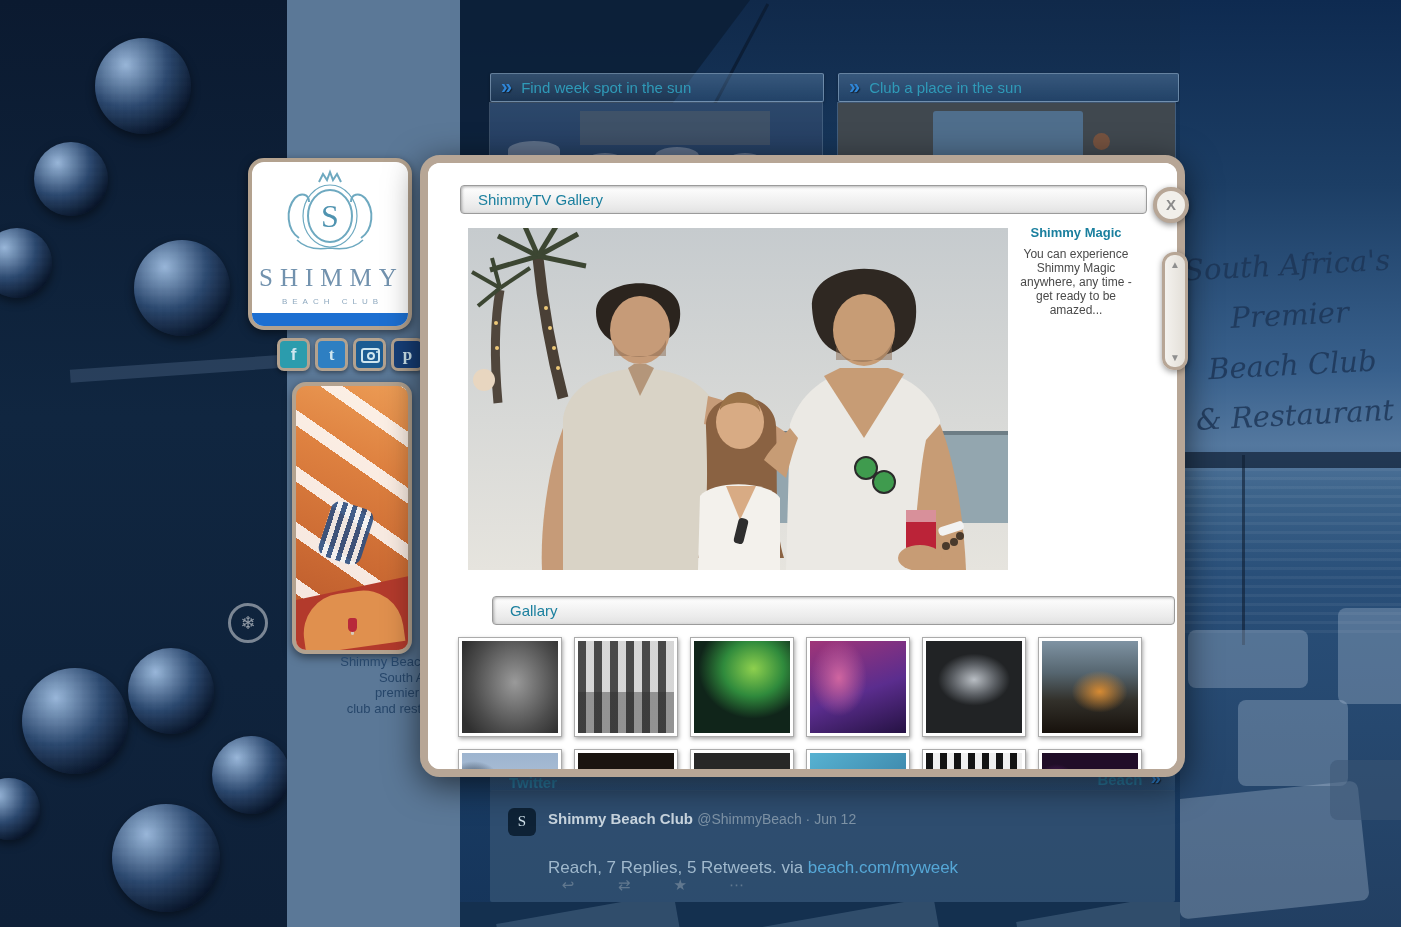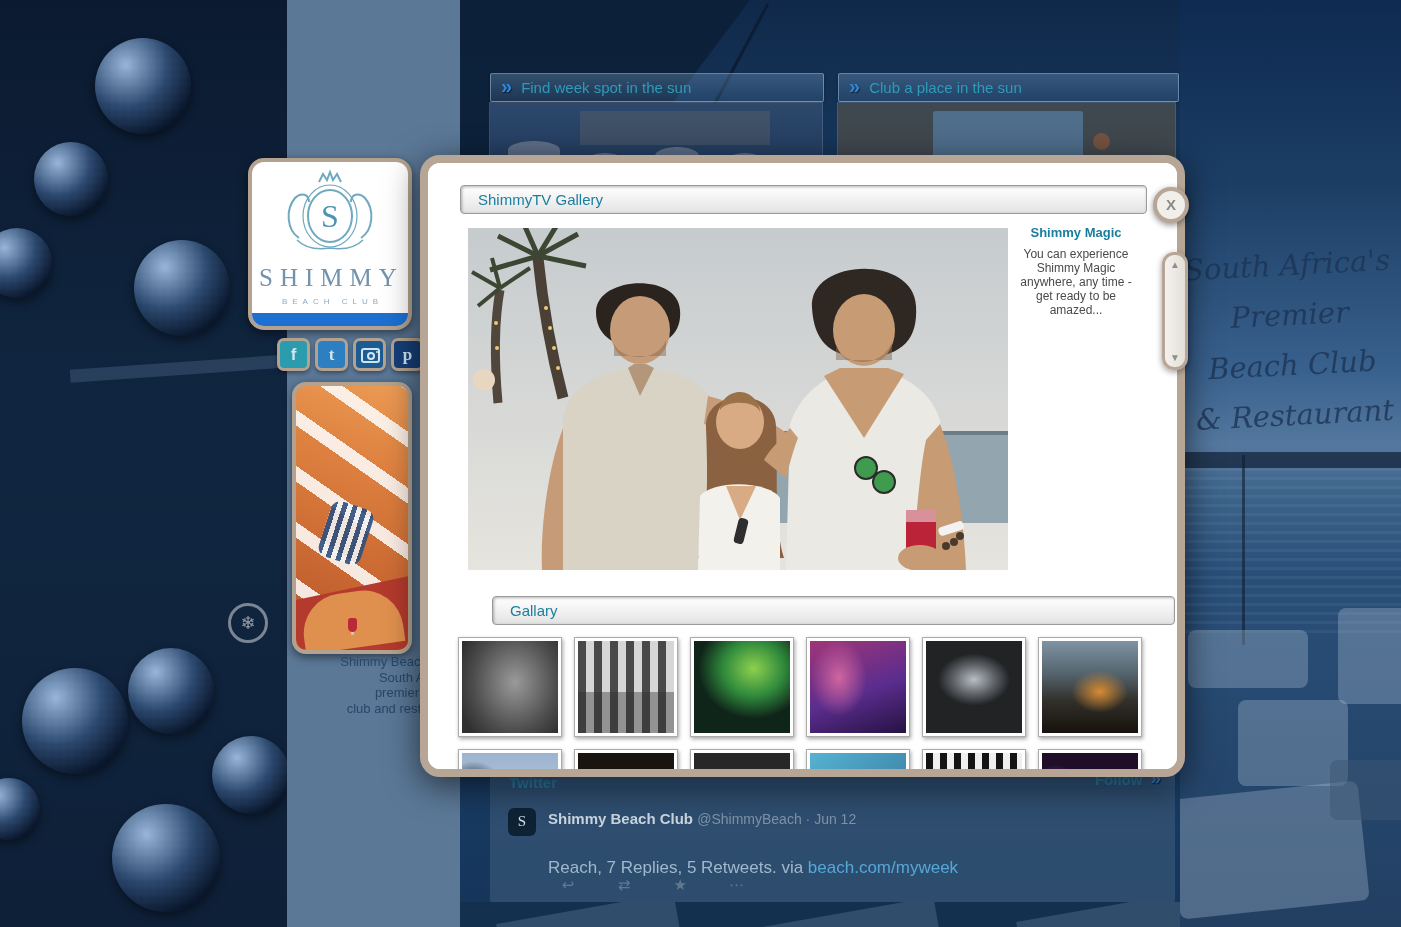--- a/index.html
+++ b/index.html
@@ -210,21 +210,21 @@
       <span class="odot" style="left:35px;top:52px;"></span>
       <span class="odot" style="left:210px;top:60px;"></span>
       <span class="odot" style="left:255px;top:30px;"></span>
       <span class="odot" style="left:150px;top:68px;width:22px;height:22px;"></span>
       <span class="odot" style="left:300px;top:70px;"></span>
     </div>
 
     <div class="twbar">
       <span class="t-left">Twitter</span>
       <span class="t-right">
-        <span class="follow">Follow</span>
+        <span class="follow">Beach</span>
         <span class="chev">»</span>
       </span>
     </div>
 
     <div class="tweet">
       <div class="avatar">S</div>
       <div class="t-name">
         <span>Shimmy Beach Club</span>
         <span class="t-handle">
           <span>@ShimmyBeach</span>

